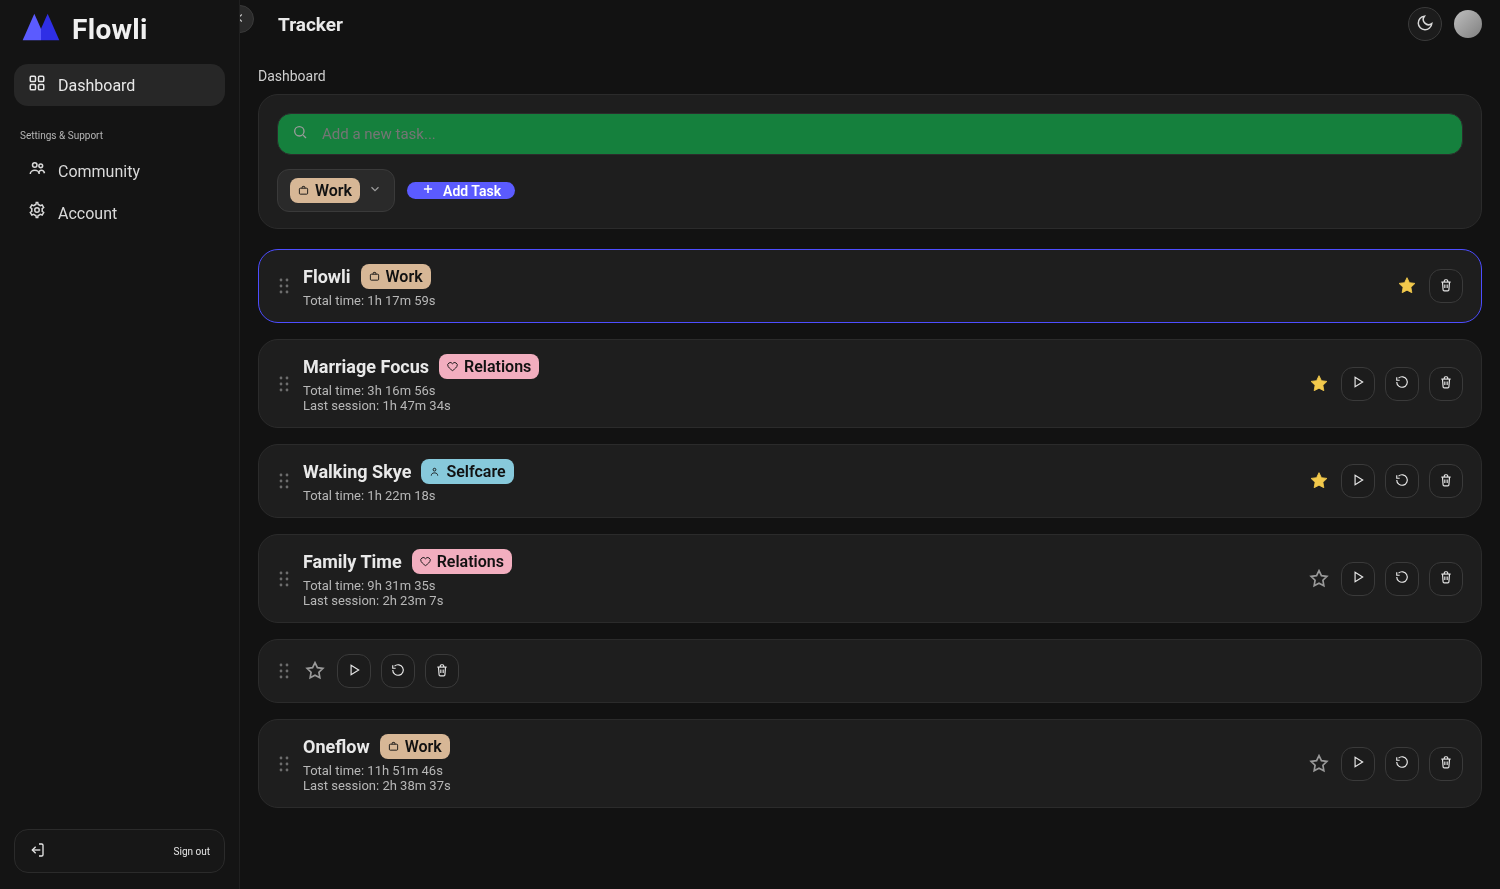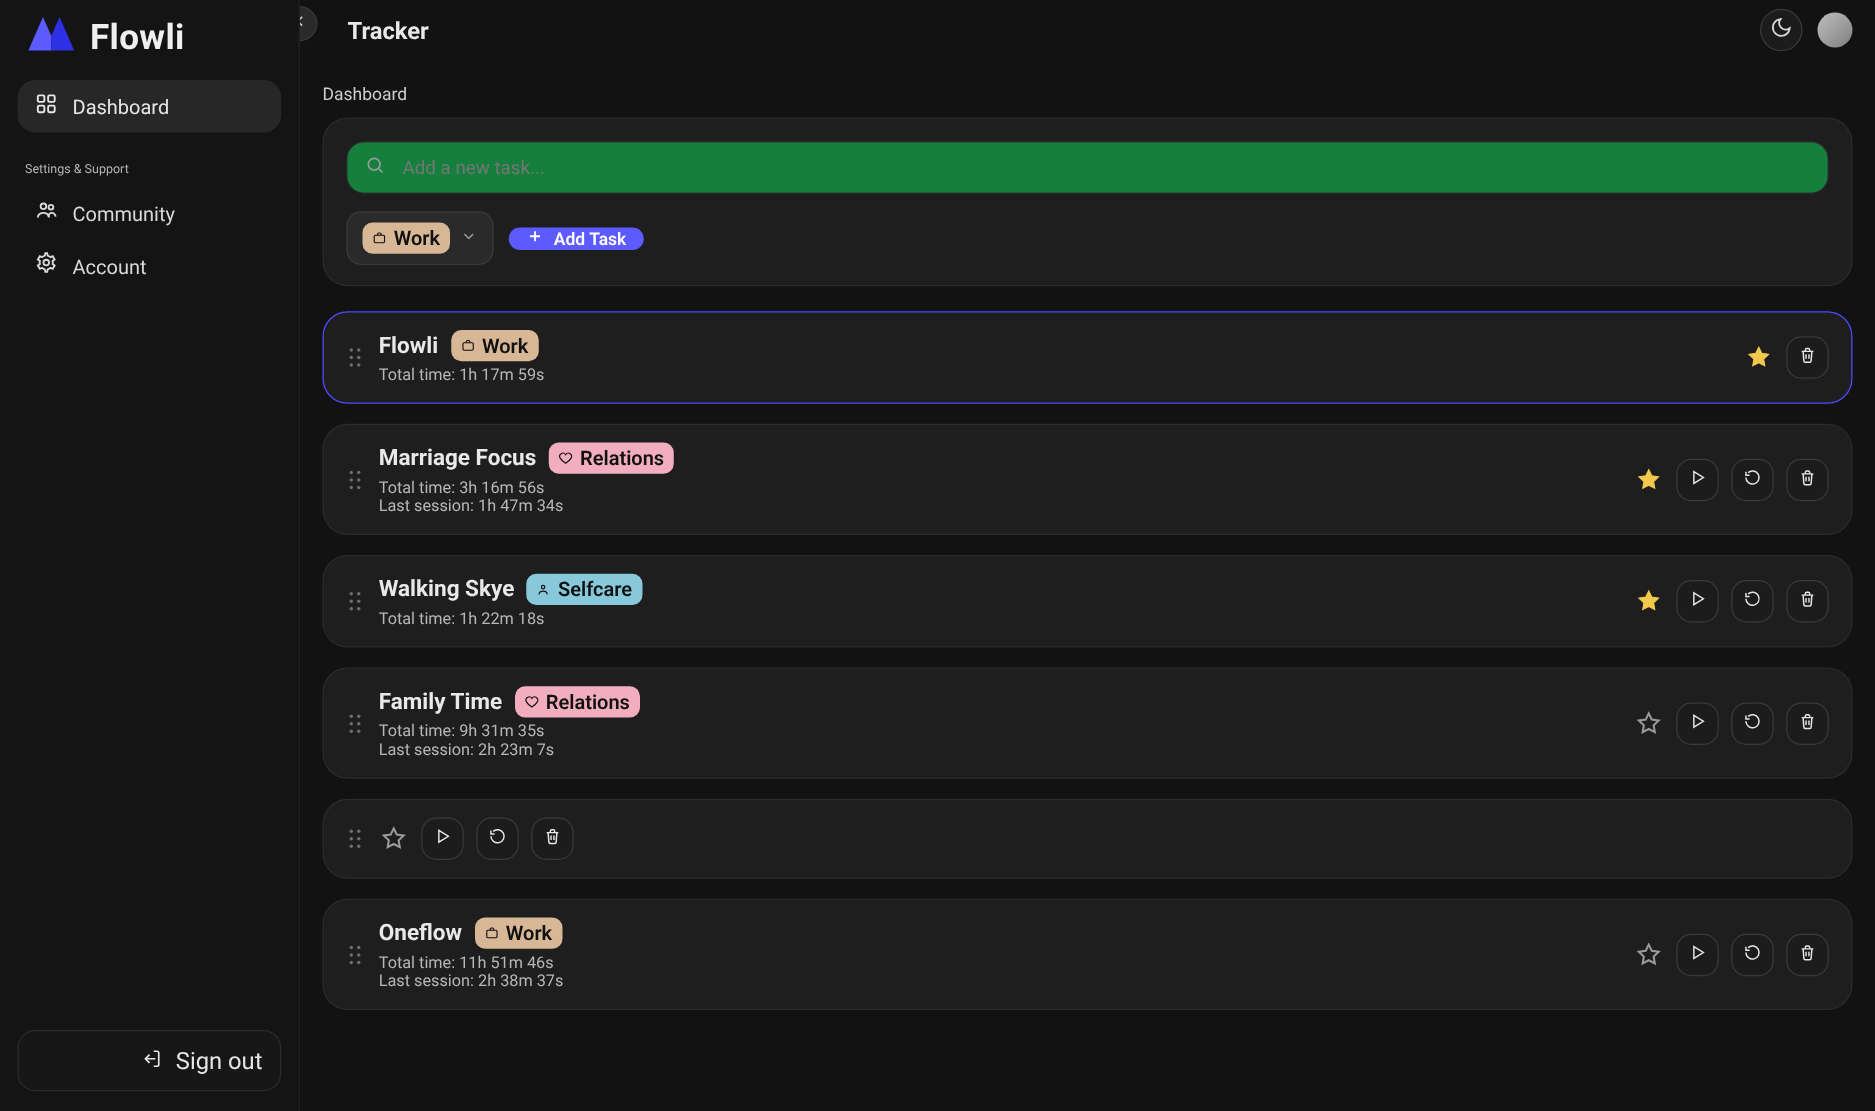--- a/index.html
+++ b/index.html
@@ -26,21 +26,21 @@
 
   
   .brand{display:flex;align-items:center;gap:10px;padding:4px 0 18px 6px}
   .brand-mark{width:42px;height:30px}
   .brand-name{font-size:28px;font-weight:700;color:#f0f0f0;letter-spacing:.3px}
   .nav-item{display:flex;align-items:center;gap:12px;padding:10px 14px;border-radius:14px;color:#e7e7e7;font-size:16px}
   .nav-item.active{background:#272727}
   .section-title{color:var(--text-dim);font-size:10px;padding:24px 6px 8px}
   .nav-link{display:flex;align-items:flex-end;gap:12px;padding:10px 14px;border-radius:12px;color:#d9d9d9;font-size:16px}
   .sidebar-bottom{margin-top:auto}
-  .signout{display:flex;align-items:center;justify-content:flex-end;gap:12px;padding:12px 14px;border:1px solid var(--panel-border);border-radius:14px;background:#171717;color:#e6e6e6;font-size:19px;width:100%}
+  .signout{display:flex;align-items:center;justify-content:space-between;gap:12px;padding:12px 14px;border:1px solid var(--panel-border);border-radius:14px;background:#171717;color:#e6e6e6;font-size:10px;width:100%}
 
   
   .topbar{display:flex;align-items:center;height:44px;padding:4px 18px 0;position:relative}
   .collapse-btn{position:absolute;left:-14px;top:5px;width:28px;height:28px;border-radius:50%;background:#2a2a2a;border:1px solid #3a3a3a;display:flex;align-items:center;justify-content:center}
   .title{font-size:19px;font-weight:700;margin-left:20px}
   .top-right{margin-left:auto;display:flex;align-items:center;gap:12px}
   .theme-btn{width:34px;height:34px;border-radius:18px;border:1px solid var(--btn-border);display:flex;align-items:center;justify-content:center;background:#1c1c1c}
   .avatar{width:28px;height:28px;border-radius:50%;background:linear-gradient(135deg,#bfbfbf,#7f7f7f)}
 
   

